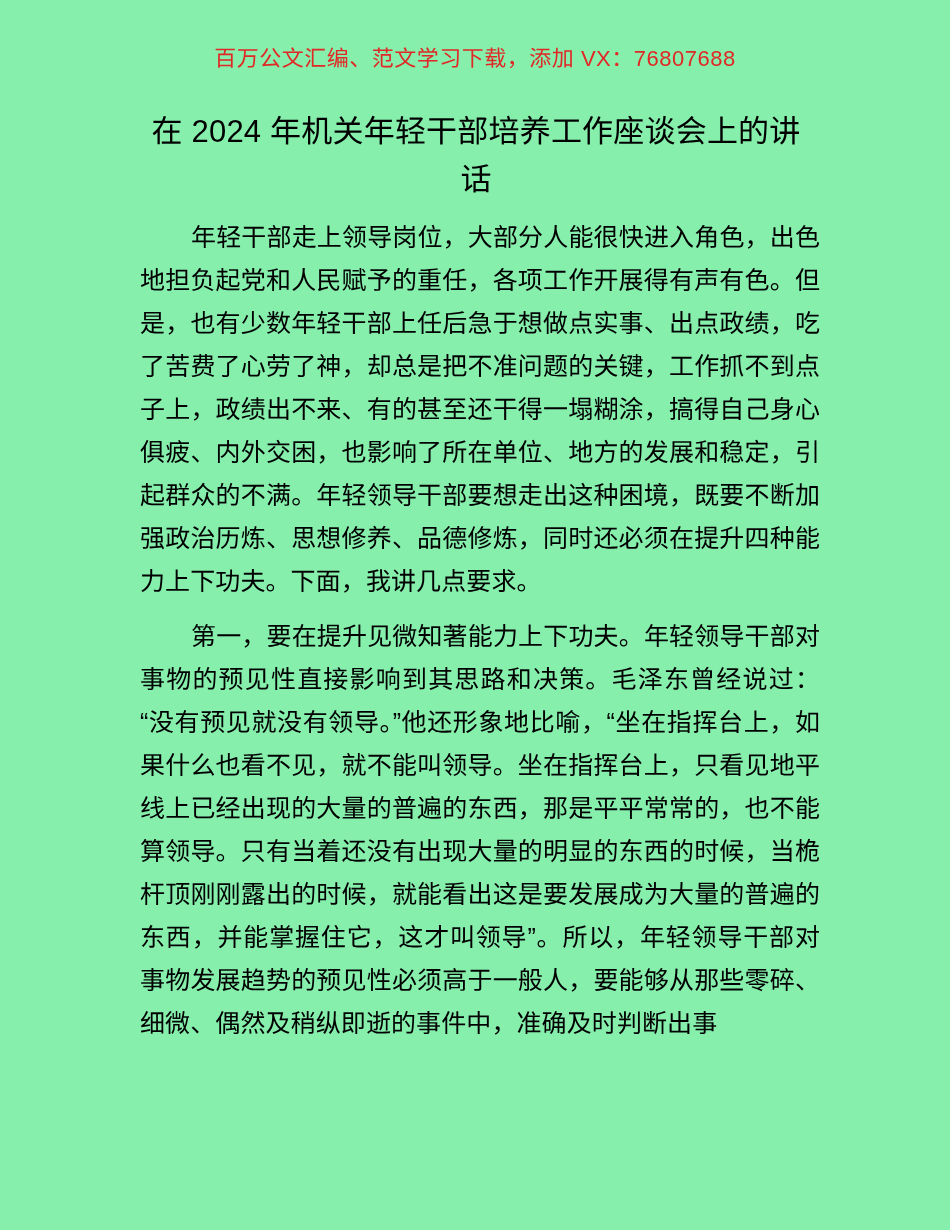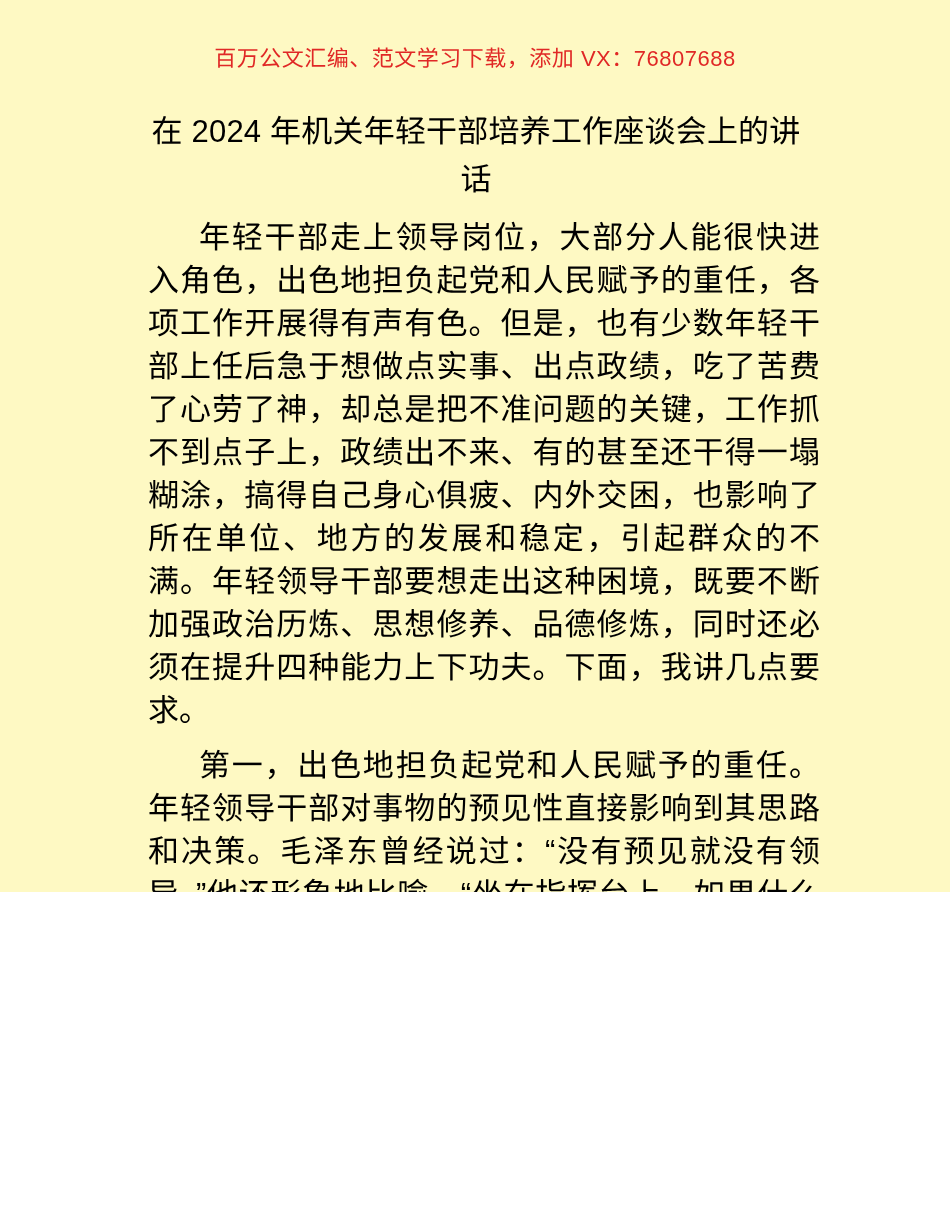--- a/index.html
+++ b/index.html
@@ -8,22 +8,22 @@
     padding: 0;
     background: #ffffff;
   }
   body {
     font-family: "Liberation Sans", "DejaVu Sans", sans-serif;
     color: #000000;
   }
   .page {
     position: relative;
     width: 950px;
-    height: 892px;
-    background: #fef9c3;
+    height: 1230px;
+    background: #86efac;
     overflow: hidden;
     box-sizing: border-box;
   }
 
   
   .promo-bar {
     position: absolute;
     top: 48px;
     left: 0;
     width: 950px;
@@ -63,23 +63,23 @@
     font-size: 25.5px;
     line-height: 43px;
     margin: 14px 0 0 0;
     text-indent: 51px;
     text-align: justify;
     text-justify: inter-ideograph;
     letter-spacing: 0.1px;
   }
 
   .para {
-    font-size: 31px;
+    font-size: 25px;
     line-height: 43px;
-    margin: 12px 0 0 12px;
+    margin: 12px 0 0 4px;
     text-indent: 51px;
     text-align: justify;
     text-justify: inter-ideograph;
     letter-spacing: 0.1px;
     color: #000000;
   }
   .para:first-of-type { margin-top: 12px; }
 
   
   .clipped { overflow: hidden; }
@@ -93,17 +93,17 @@
     <span class="promo-text">百万公文汇编、范文学习下载，添加 VX：76807688</span>
   </div>
 
   <div class="doc">
 
     <h1 class="doc-title">在 2024 年机关年轻干部培养工作座谈会上的讲话</h1>
 
 
     <p class="para">年轻干部走上领导岗位，大部分人能很快进入角色，出色地担负起党和人民赋予的重任，各项工作开展得有声有色。但是，也有少数年轻干部上任后急于想做点实事、出点政绩，吃了苦费了心劳了神，却总是把不准问题的关键，工作抓不到点子上，政绩出不来、有的甚至还干得一塌糊涂，搞得自己身心俱疲、内外交困，也影响了所在单位、地方的发展和稳定，引起群众的不满。年轻领导干部要想走出这种困境，既要不断加强政治历炼、思想修养、品德修炼，同时还必须在提升四种能力上下功夫。下面，我讲几点要求。</p>
 
-    <p class="para clipped">第一，出色地担负起党和人民赋予的重任。年轻领导干部对事物的预见性直接影响到其思路和决策。毛泽东曾经说过：“没有预见就没有领导。”他还形象地比喻，“坐在指挥台上，如果什么也看不见，就不能叫领导。坐在指挥台上，只看见地平线上已经出现的大量的普遍的东西，那是平平常常的，也不能算领导。只有当着还没有出现大量的明显的东西的时候，当桅杆顶刚刚露出的时候，就能看出这是要发展成为大量的普遍的东西，并能掌握住它，这才叫领导”。所以，年轻领导干部对事物发展趋势的预见性必须高于一般人，要能够从那些零碎、细微、偶然及稍纵即逝的事件中，准确及时判断出事</p>
+    <p class="para clipped">第一，要在提升见微知著能力上下功夫。年轻领导干部对事物的预见性直接影响到其思路和决策。毛泽东曾经说过：“没有预见就没有领导。”他还形象地比喻，“坐在指挥台上，如果什么也看不见，就不能叫领导。坐在指挥台上，只看见地平线上已经出现的大量的普遍的东西，那是平平常常的，也不能算领导。只有当着还没有出现大量的明显的东西的时候，当桅杆顶刚刚露出的时候，就能看出这是要发展成为大量的普遍的东西，并能掌握住它，这才叫领导”。所以，年轻领导干部对事物发展趋势的预见性必须高于一般人，要能够从那些零碎、细微、偶然及稍纵即逝的事件中，准确及时判断出事</p>
 
   </div>
 
 </div>
 
 </body></html>

